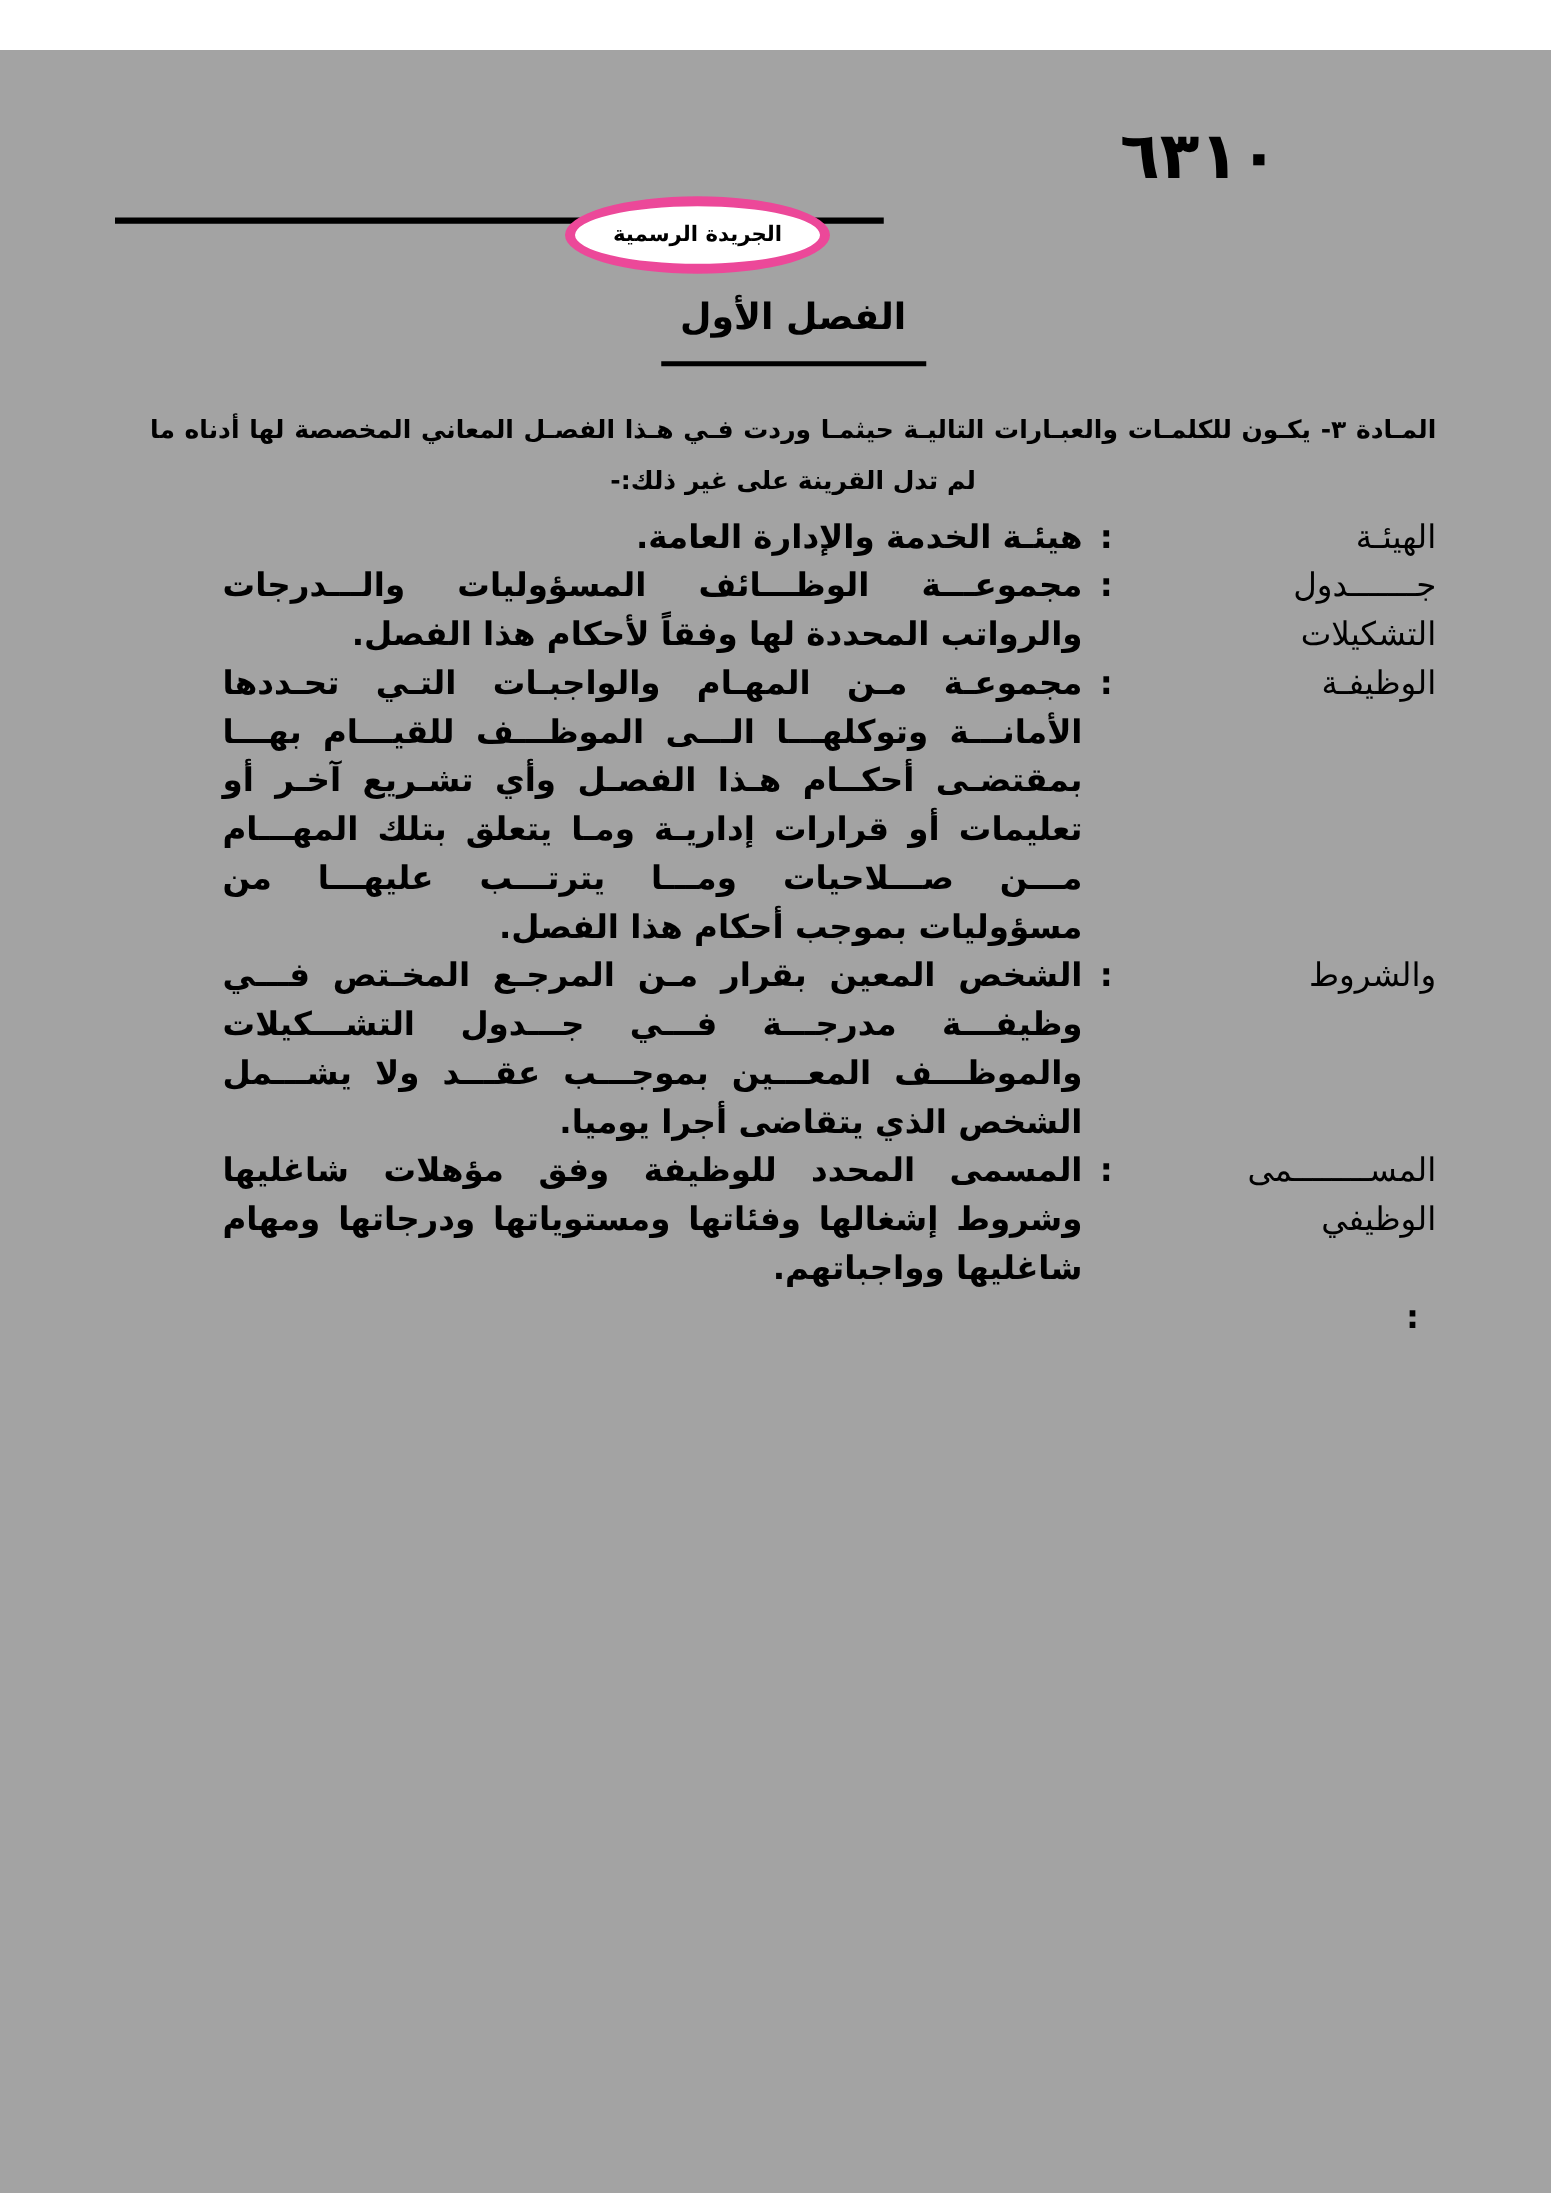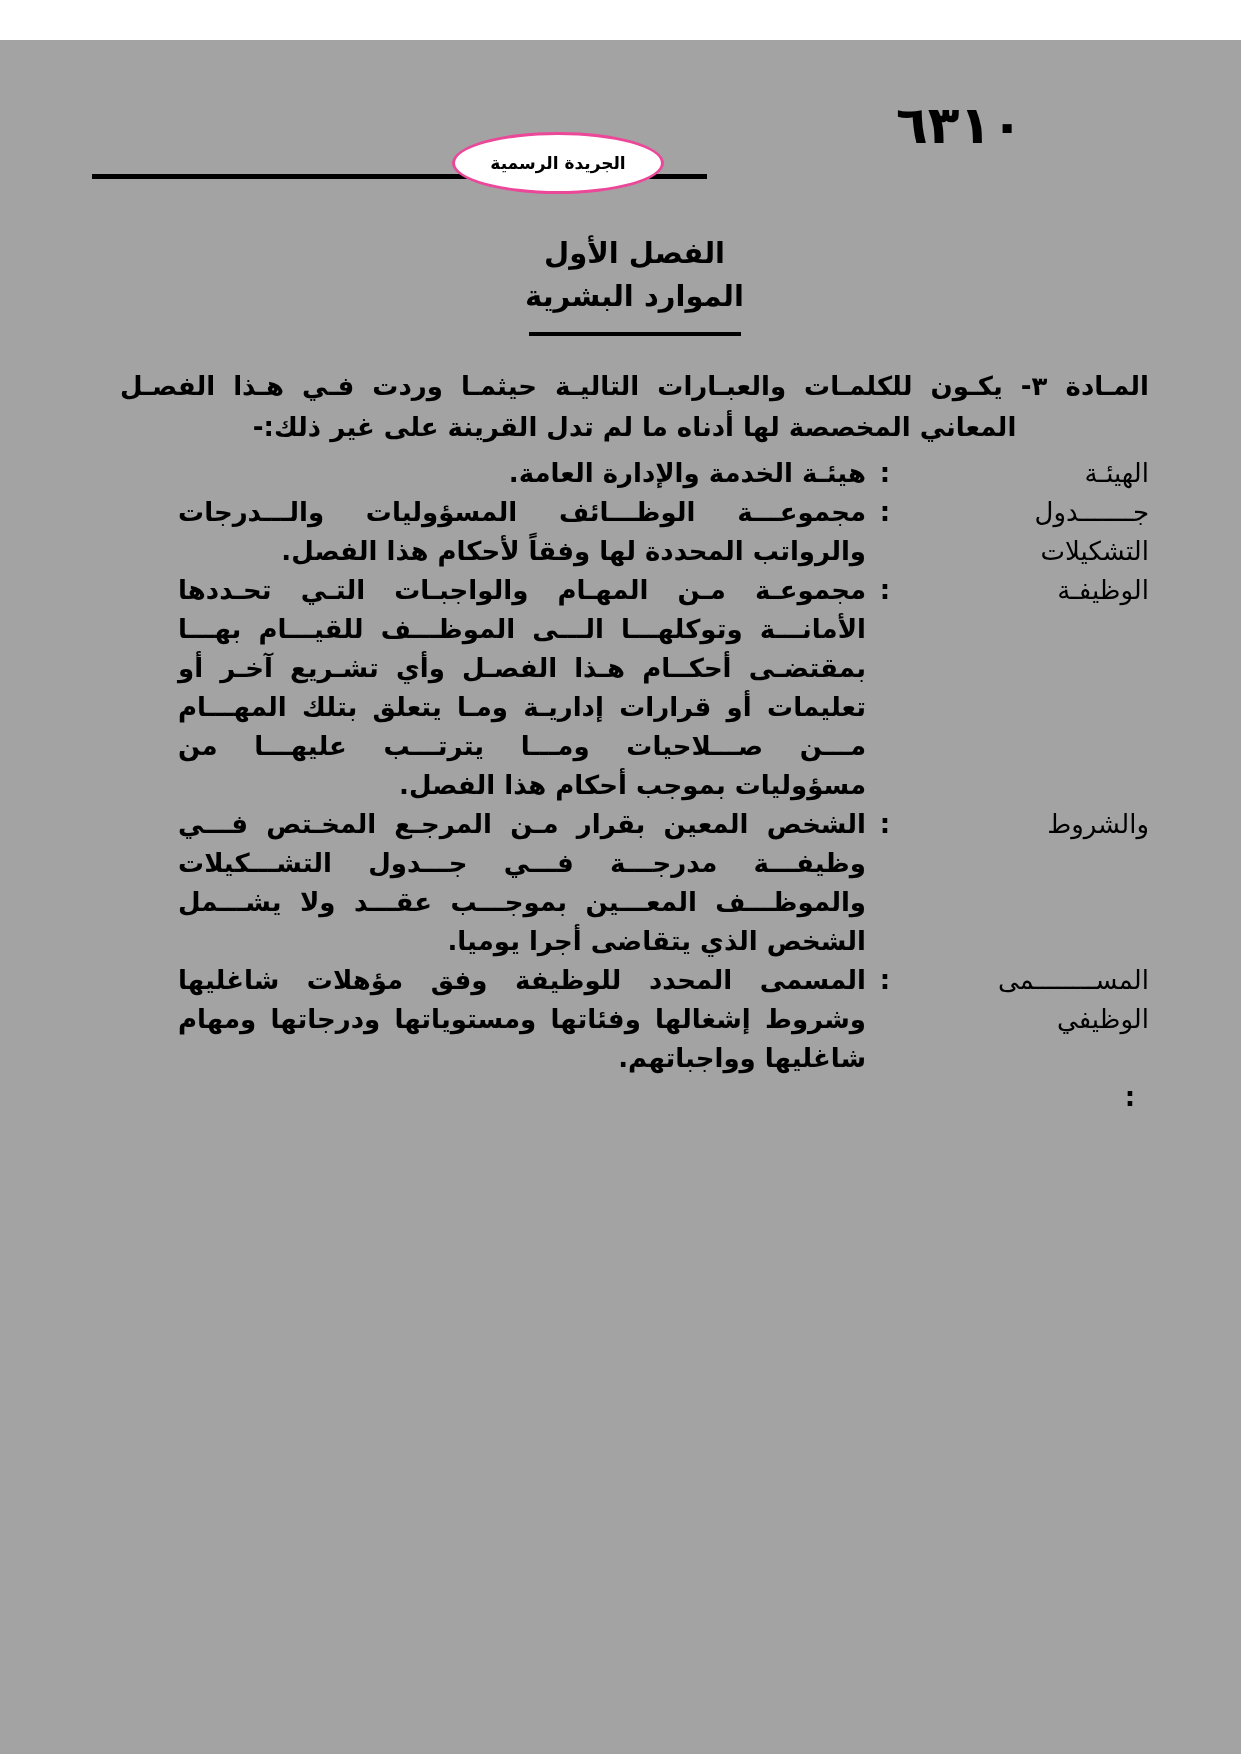--- a/index.html
+++ b/index.html
@@ -30,25 +30,25 @@
   .header-line {
     position: absolute;
     top: 134px;
     left: 92px;
     width: 615px;
     height: 5px;
     background: #000;
   }
   .gazette-oval {
     position: absolute;
-    top: 92px;
+    top: 117px;
     left: 452px;
     width: 212px;
     height: 62px;
-    border: 3px solid #ec4899;
+    border: 8px solid #ec4899;
     border-radius: 50%;
     background: #ffffff;
     display: flex;
     align-items: center;
     justify-content: center;
   }
   .gazette-label {
     font-size: 17px;
     font-weight: 700;
     direction: rtl;
@@ -66,21 +66,21 @@
     font-weight: 700;
   }
   .title-rule {
     width: 212px;
     height: 4px;
     background: #000;
     margin: 14px auto 0 auto;
   }
   .intro {
     margin-top: 30px;
-    font-size: 26px;
+    font-size: 20px;
     line-height: 41px;
     font-weight: 700;
     text-align: justify;
     text-align-last: center;
   }
   .def-list { margin-top: 6px; }
   .def-row {
     display: flex;
     align-items: flex-start;
   }
@@ -120,21 +120,20 @@
   <div class="header-line"></div>
 
   <div class="gazette-oval">
     <span class="gazette-label">الجريدة الرسمية</span>
   </div>
 
   <div class="content">
 
     <div class="title-block">
       <div class="title-line">الفصل الأول</div>
-      <div class="title-line">الموارد البشرية</div>
       <div class="title-rule"></div>
     </div>
 
     <p class="intro">المـادة ٣- يكـون للكلمـات والعبـارات التاليـة حيثمـا وردت فـي هـذا الفصـل المعاني المخصصة لها أدناه ما لم تدل القرينة على غير ذلك:-</p>
 
     <div class="def-list">
 
       <div class="def-row">
         <div class="term">الهيئـة</div>
         <div class="colon">:</div>

